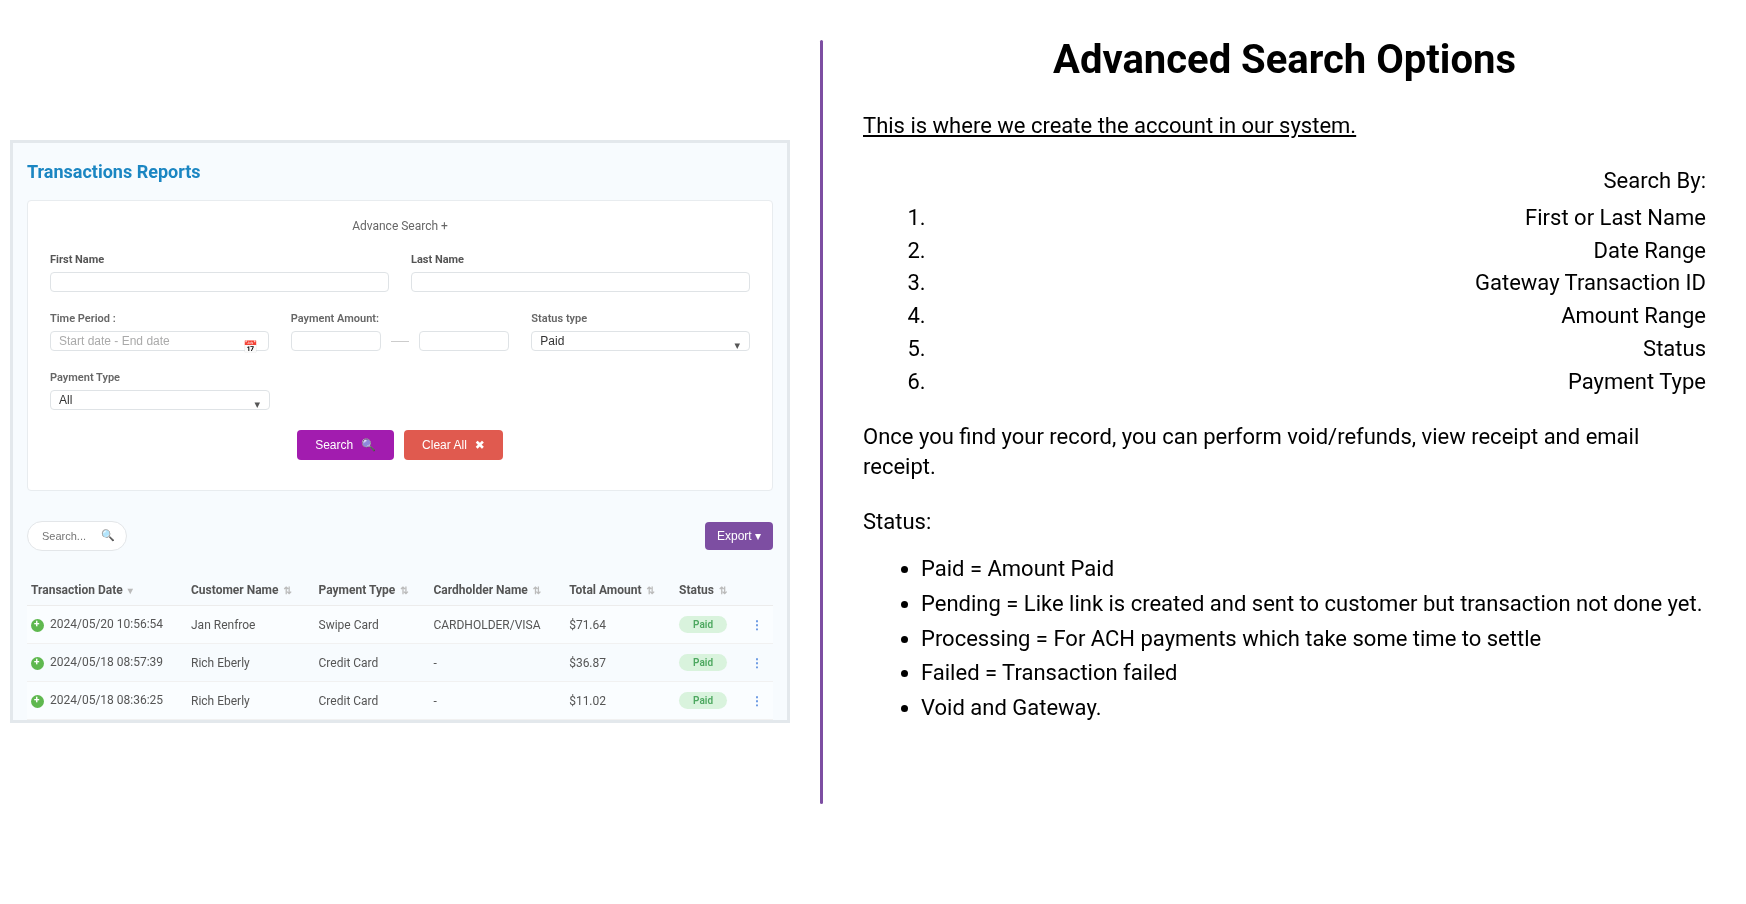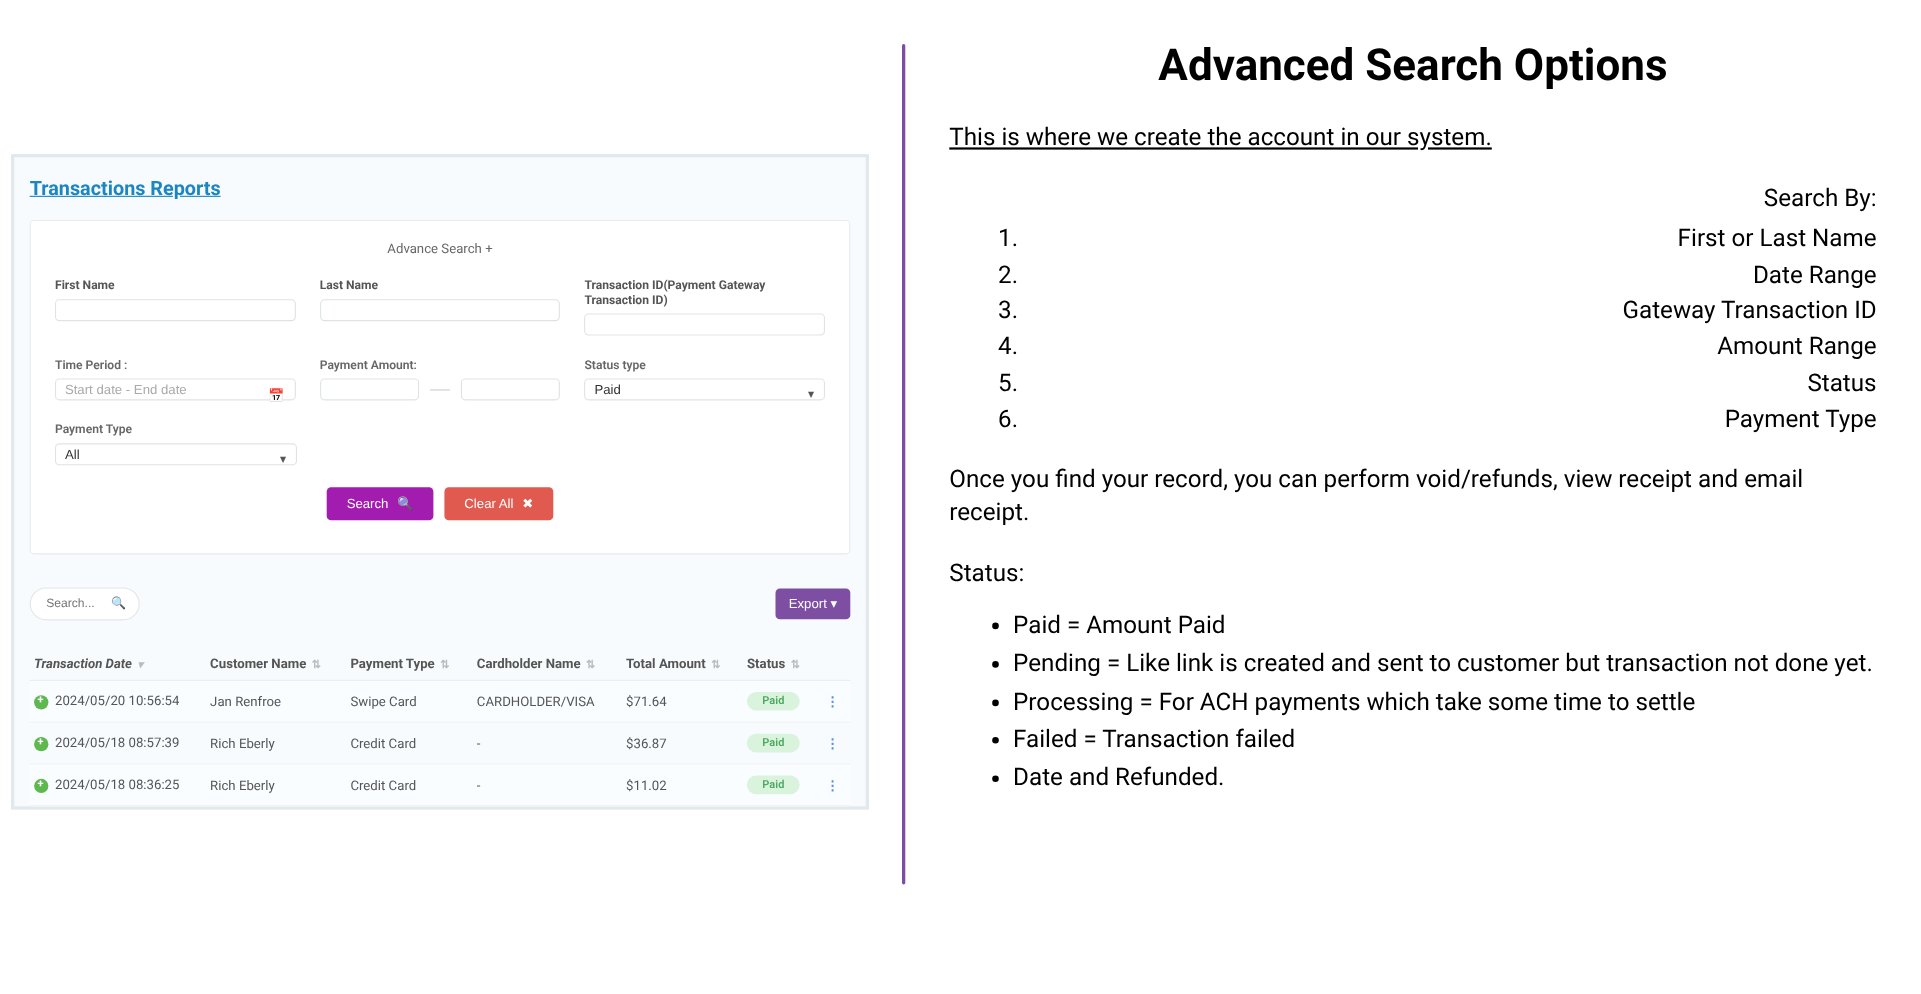--- a/index.html
+++ b/index.html
@@ -23,21 +23,20 @@
     padding: 12px 14px 0 14px;
     font-size: 12px;
     color: #555;
     position: relative;
   }
   .page-title {
     color: #1b86c2;
     font-weight: 700;
     font-size: 18px;
     margin: 6px 0 18px 0;
-    text-decoration: underline;
   }
   .search-card {
     background: #fff;
     border: 1px solid #e8ecef;
     border-radius: 4px;
     padding: 18px 22px 30px 22px;
   }
   .adv-toggle {
     text-align: center;
     font-size: 12px;
@@ -201,24 +200,20 @@
 
       <div class="form-row">
         <div class="form-col">
           <label>First Name</label>
           <input class="input-text" type="text" style="">
         </div>
         <div class="form-col">
           <label>Last Name</label>
           <input class="input-text" type="text" style="">
         </div>
-        <div class="form-col">
-          <label>Transaction ID(Payment Gateway Transaction ID)</label>
-          <input class="input-text" type="text" style="">
-        </div>
       </div>
 
       <div class="form-row">
         <div class="form-col">
           <label class="light-label">Time Period :</label>
           <div class="date-wrap">
             <input class="input-text" type="text" placeholder="Start date - End date" style="">
             <span class="cal-icon">📅</span>
           </div>
         </div>
@@ -269,21 +264,21 @@
         <span class="si">🔍</span>
       </span>
       <button class="export-btn">
         <span>Export </span><span>▾</span>
       </button>
     </div>
 
     <table class="tbl">
       <thead>
         <tr>
-          <th style="width:160px;font-style:italic;"><span>Transaction Date</span> <span class="sort-glyph">▾</span></th>
+          <th style="width:160px;"><span>Transaction Date</span> <span class="sort-glyph">▾</span></th>
           <th><span>Customer Name</span> <span class="sort-glyph">⇅</span></th>
           <th><span>Payment Type</span> <span class="sort-glyph">⇅</span></th>
           <th><span>Cardholder Name</span> <span class="sort-glyph">⇅</span></th>
           <th><span>Total Amount</span> <span class="sort-glyph">⇅</span></th>
           <th><span>Status</span> <span class="sort-glyph">⇅</span></th>
           <th style="width:20px;"></th>
         </tr>
       </thead>
       <tbody id="tbl-body">
           <tr>
@@ -335,15 +330,15 @@
     </ol>
 
   <p class="para">Once you find your record, you can perform void/refunds, view receipt and email receipt.</p>
 
   <p class="status-label">Status:</p>
   <ul id="status-list">
       <li>Paid = Amount Paid</li>
       <li>Pending = Like link is created and sent to customer but transaction not done yet.</li>
       <li>Processing  = For ACH payments which take some time to settle</li>
       <li>Failed  = Transaction failed</li>
-      <li>Date and Refunded.</li>
+      <li>Void and Gateway.</li>
     </ul>
 </div>
 
 </body></html>

